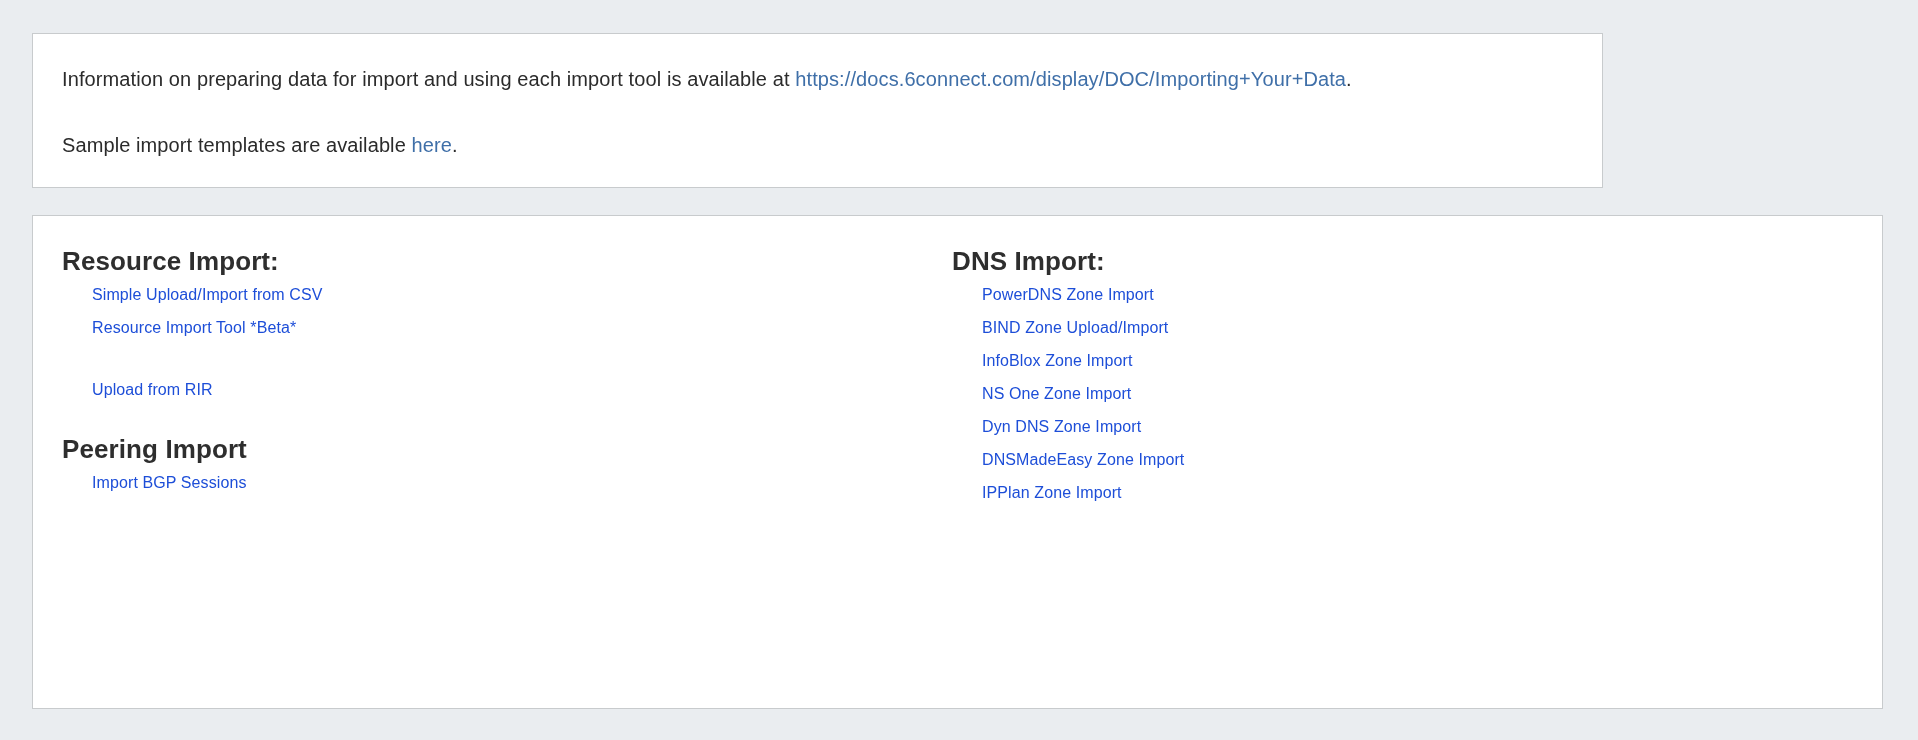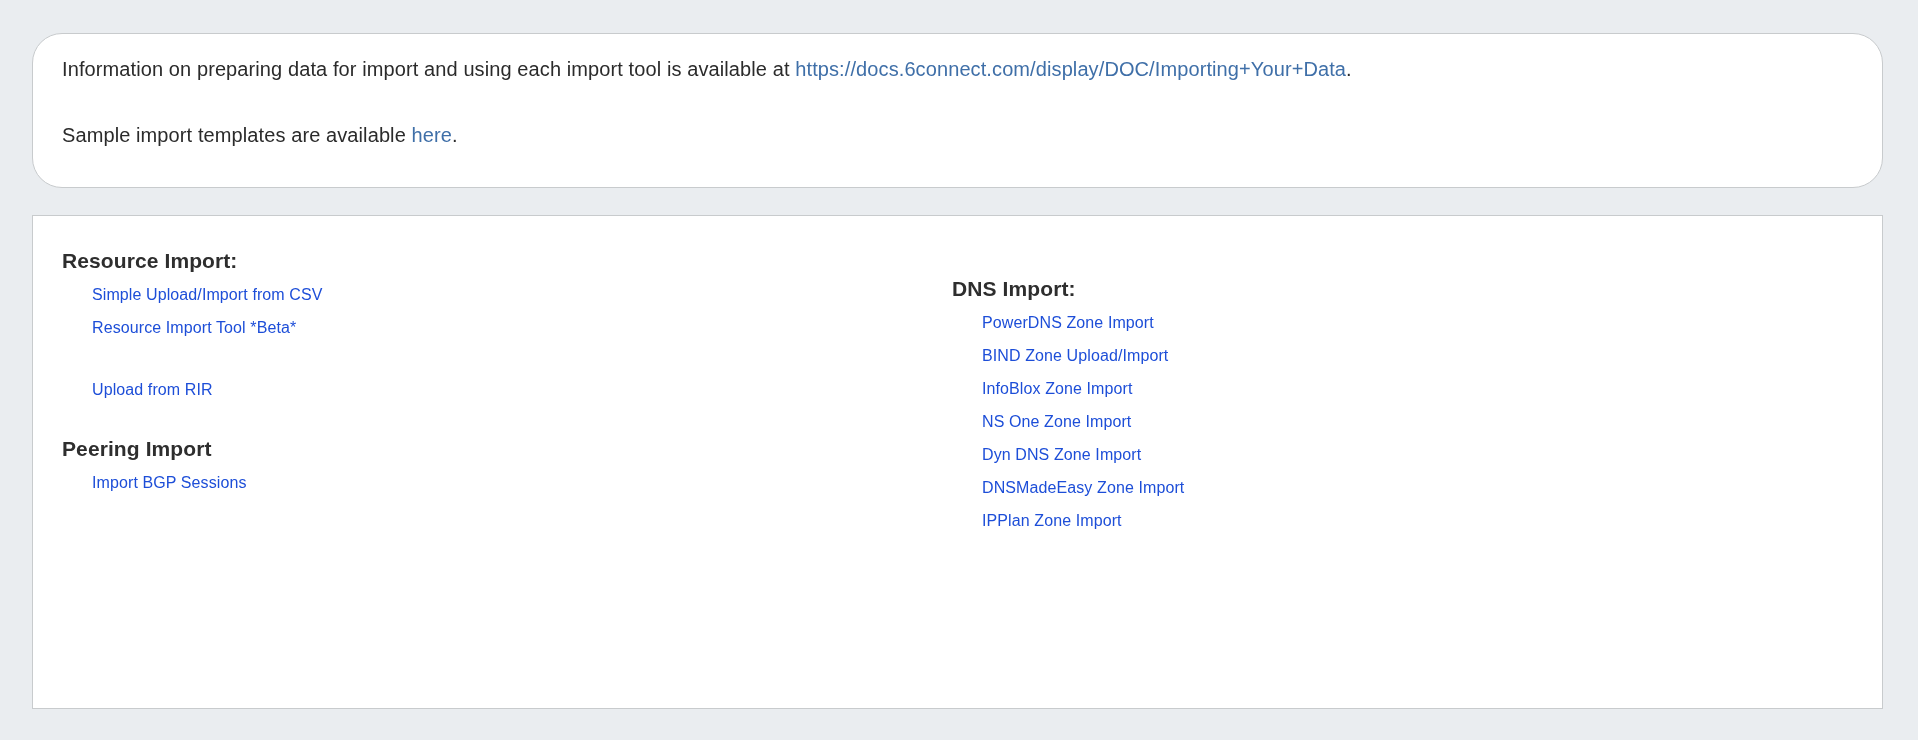--- a/index.html
+++ b/index.html
@@ -24,25 +24,24 @@
   }
 
   .panel {
     background: #ffffff;
     border: 1px solid #c8cbcd;
     box-sizing: border-box;
   }
 
   
   .panel-info {
-    width: 1851px;
+    width: 1571px;
     height: 155px;
-    padding: 22px 0 0 29px;
+    padding: 32px 0 0 29px;
     box-sizing: border-box;
-    border-radius: 30px;
   }
   .info-line {
     font-size: 20px;
     line-height: 26px;
     color: #2b2b2b;
     margin: 0;
     letter-spacing: 0.1px;
   }
   .info-line + .info-line {
     margin-top: 40px;
@@ -64,28 +63,28 @@
     padding: 31px 0 0 29px;
     box-sizing: border-box;
     display: flex;
     align-items: flex-start;
   }
 
   .col {
     display: block;
   }
   .col-left  { width: 890px; }
-  .col-right { width: 890px; margin-top: 28px; }
+  .col-right { width: 890px; }
 
   .group + .group {
     margin-top: 29px;
   }
 
   .group-title {
-    font-size: 21px;
+    font-size: 26px;
     font-weight: bold;
     color: #2e2e2e;
     margin: 0 0 3px 0;
     line-height: 28px;
     letter-spacing: 0.1px;
   }
 
   .group-links {
     list-style: none;
     margin: 0;

